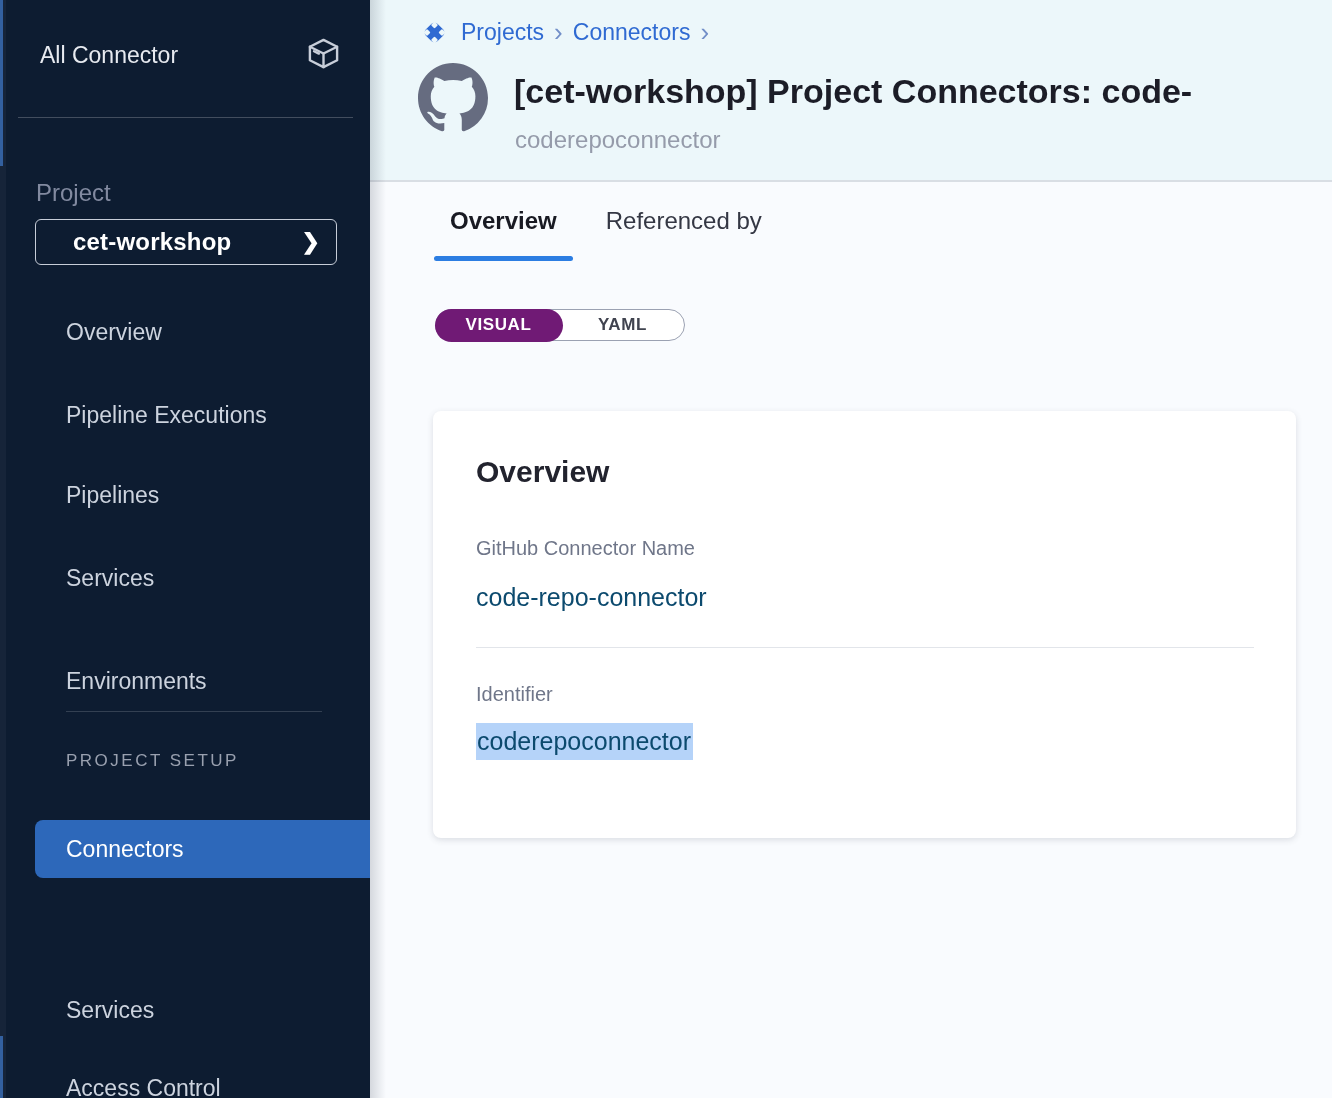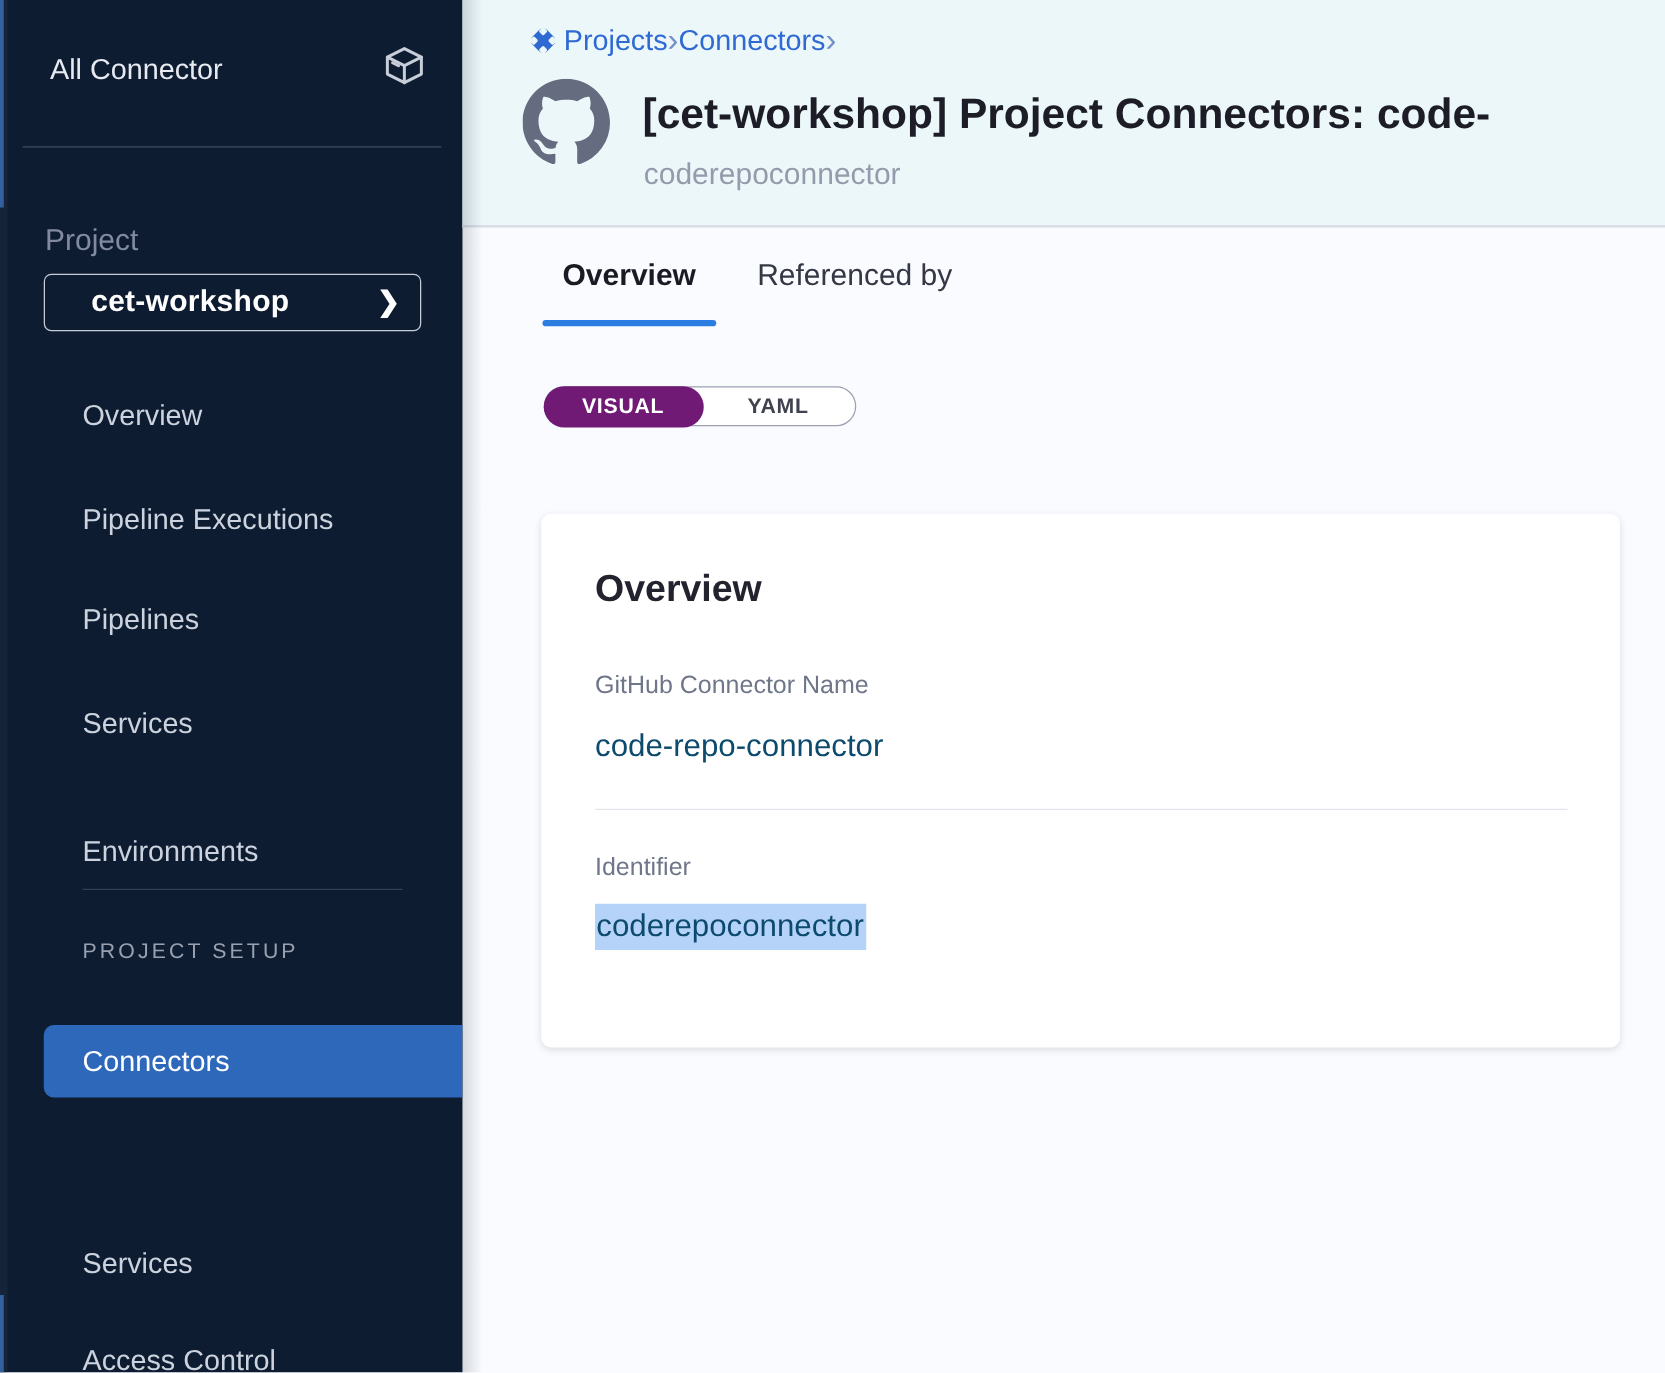--- a/index.html
+++ b/index.html
@@ -26,21 +26,21 @@
   .nav-item { position:absolute; left:66px; right:10px; height:34px; line-height:34px; font-size:23px; color:#ccd3de; cursor:pointer; white-space:nowrap; }
   .setup-label { position:absolute; left:66px; top:751px; font-size:17px; font-weight:500; letter-spacing:2.5px; color:#99a0af; }
 
   .nav-active { position:absolute; left:35px; right:0; top:820px; height:58px; background:#2d68ba; border-radius:8px 0 0 8px; cursor:pointer; }
   .nav-active .lbl { position:absolute; left:31px; top:0; height:58px; line-height:58px; font-size:23px; color:#ffffff; }
 
   
   .header { position:absolute; left:370px; top:0; width:962px; height:182px; background:#ecf7fa; border-bottom:2px solid #d9dee4; }
   .content-left-shadow { position:absolute; left:370px; top:0; height:1098px; width:16px; background:linear-gradient(to right, rgba(25,35,55,0.16), rgba(25,35,55,0)); pointer-events:none; z-index:5; }
 
-  .breadcrumb { position:absolute; left:48px; top:16px; display:flex; align-items:center; font-size:23px; }
+  .breadcrumb { position:absolute; left:48px; top:16px; display:flex; align-items:center; gap:10px; font-size:23px; }
   .crumb-link { color:#2f6ad2; cursor:pointer; }
   .crumb-sep { color:#4a6db8; font-size:26px; line-height:23px; opacity:0.75; }
 
   .gh-avatar { position:absolute; left:48px; top:63px; width:70px; height:70px; }
   .page-title { position:absolute; left:144px; top:72px; width:820px; font-size:34px; font-weight:700; color:#1c1d27; white-space:nowrap; overflow:hidden; }
   .page-identifier { position:absolute; left:145px; top:126px; font-size:24px; color:#959baa; }
 
   
   .main { position:absolute; left:370px; top:184px; width:962px; height:914px; }
 

